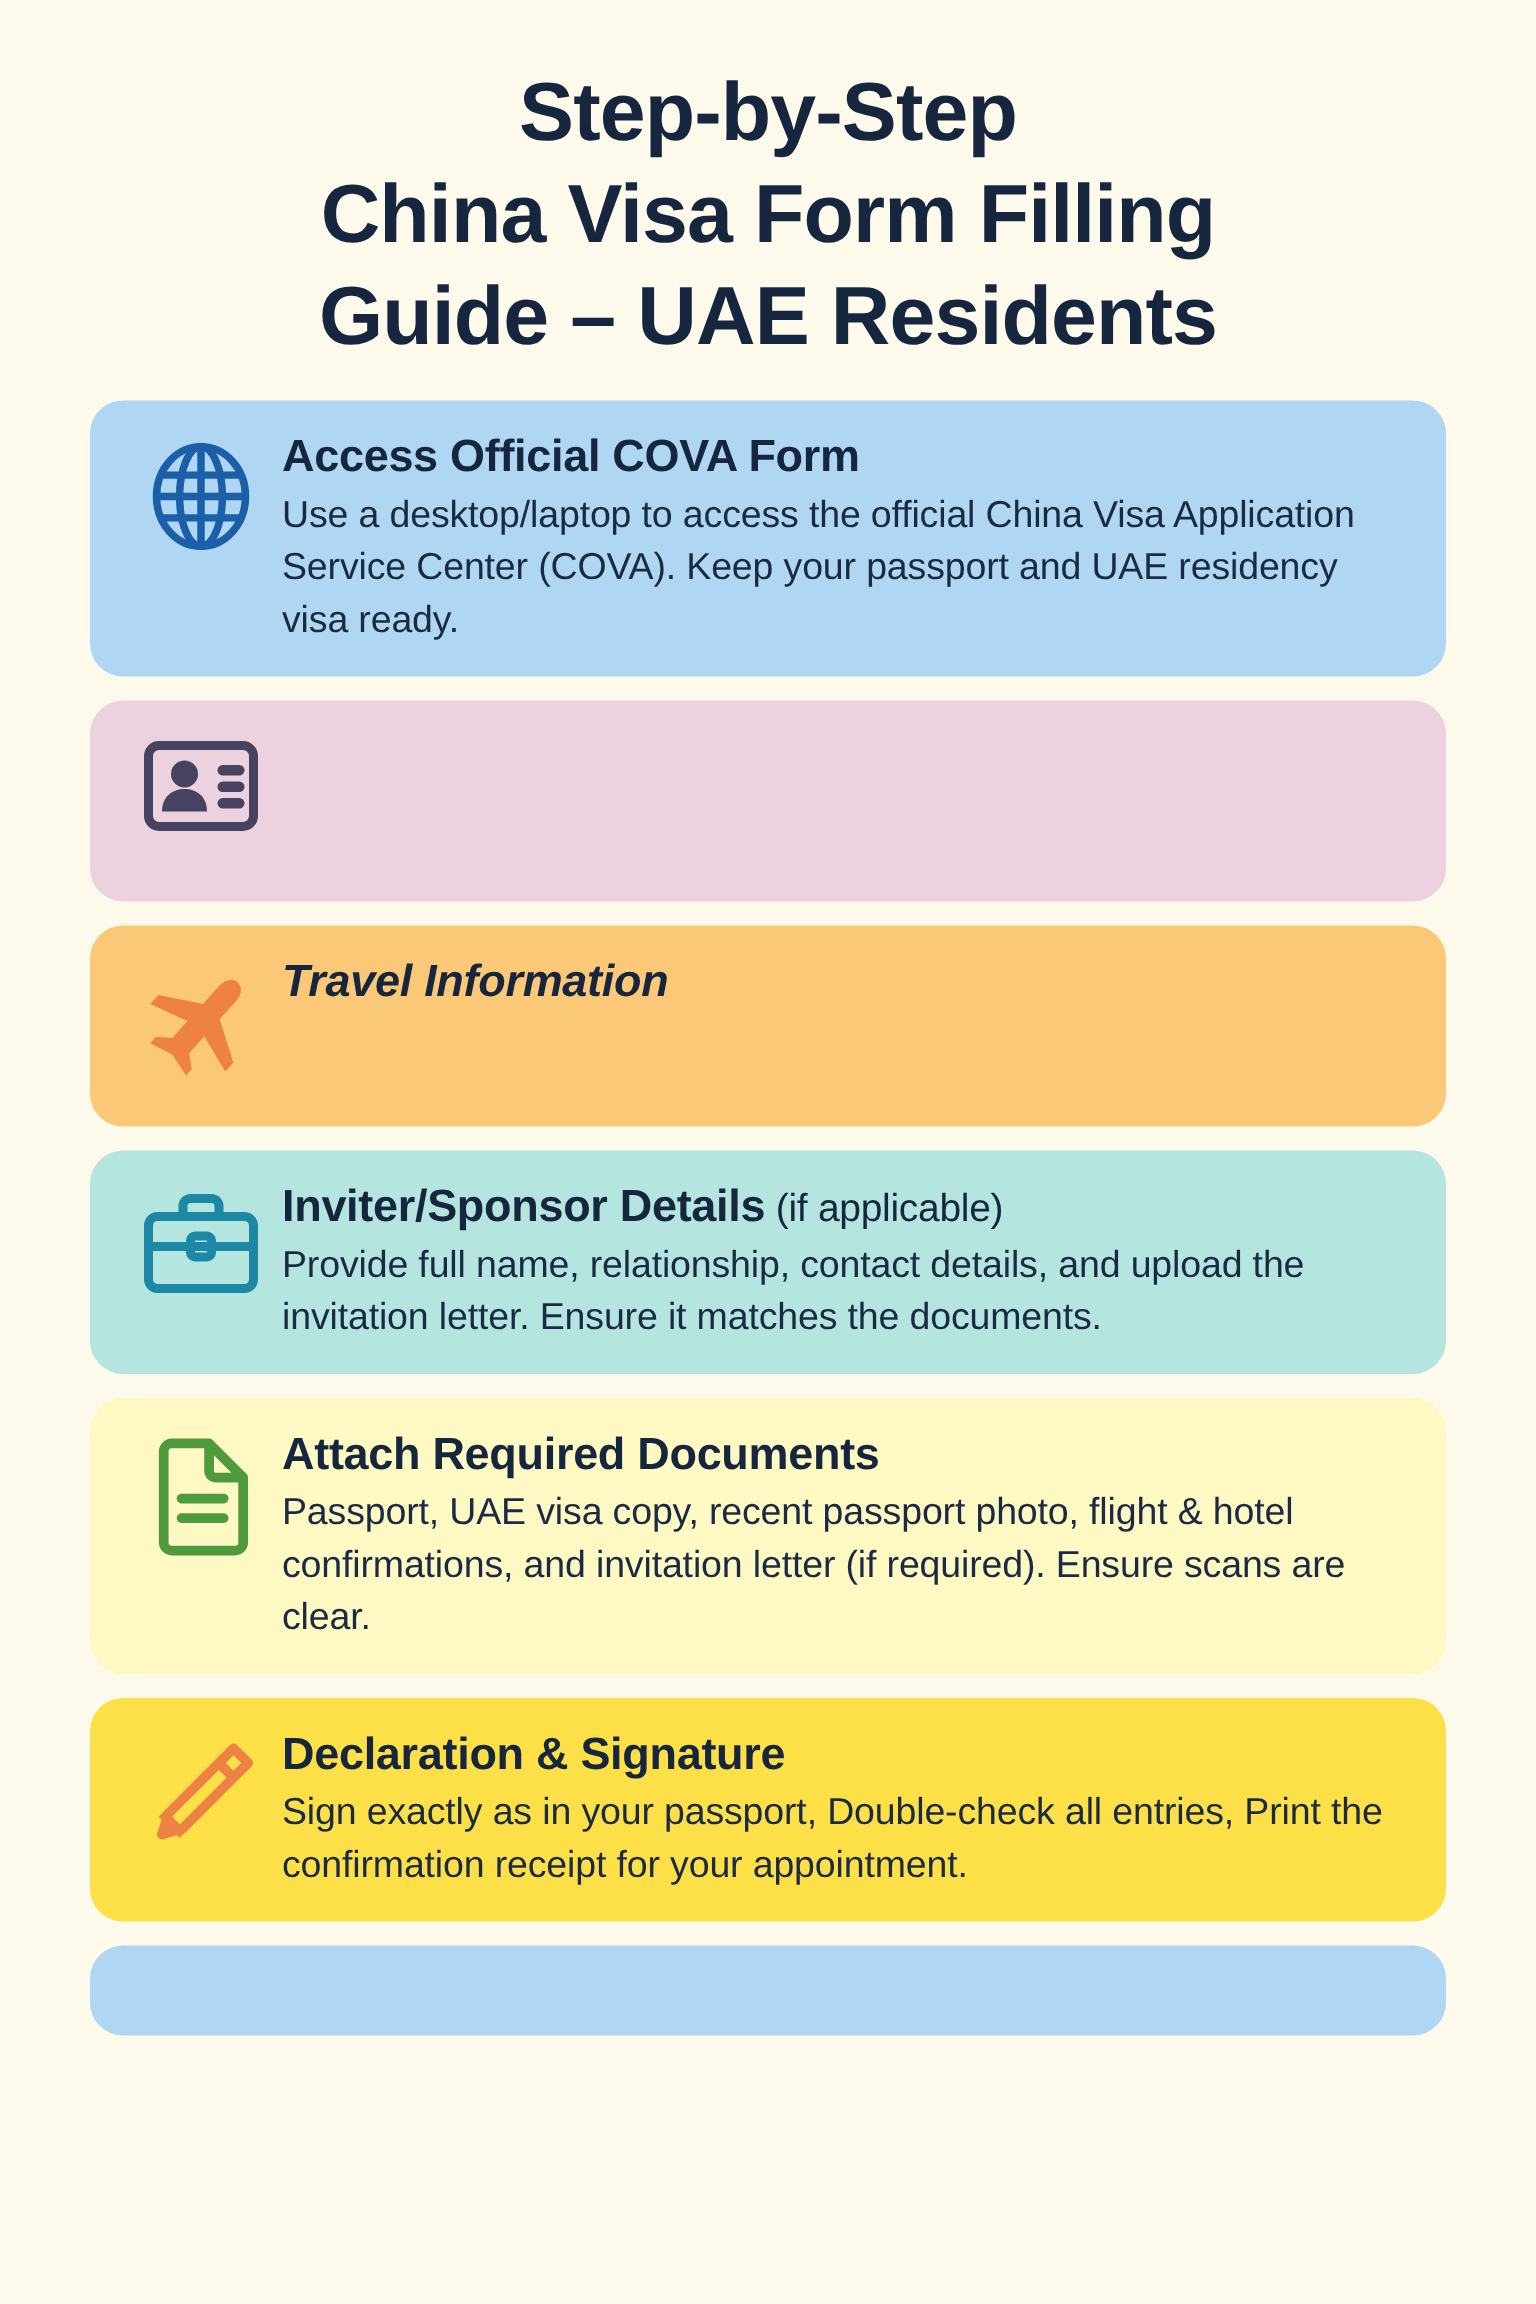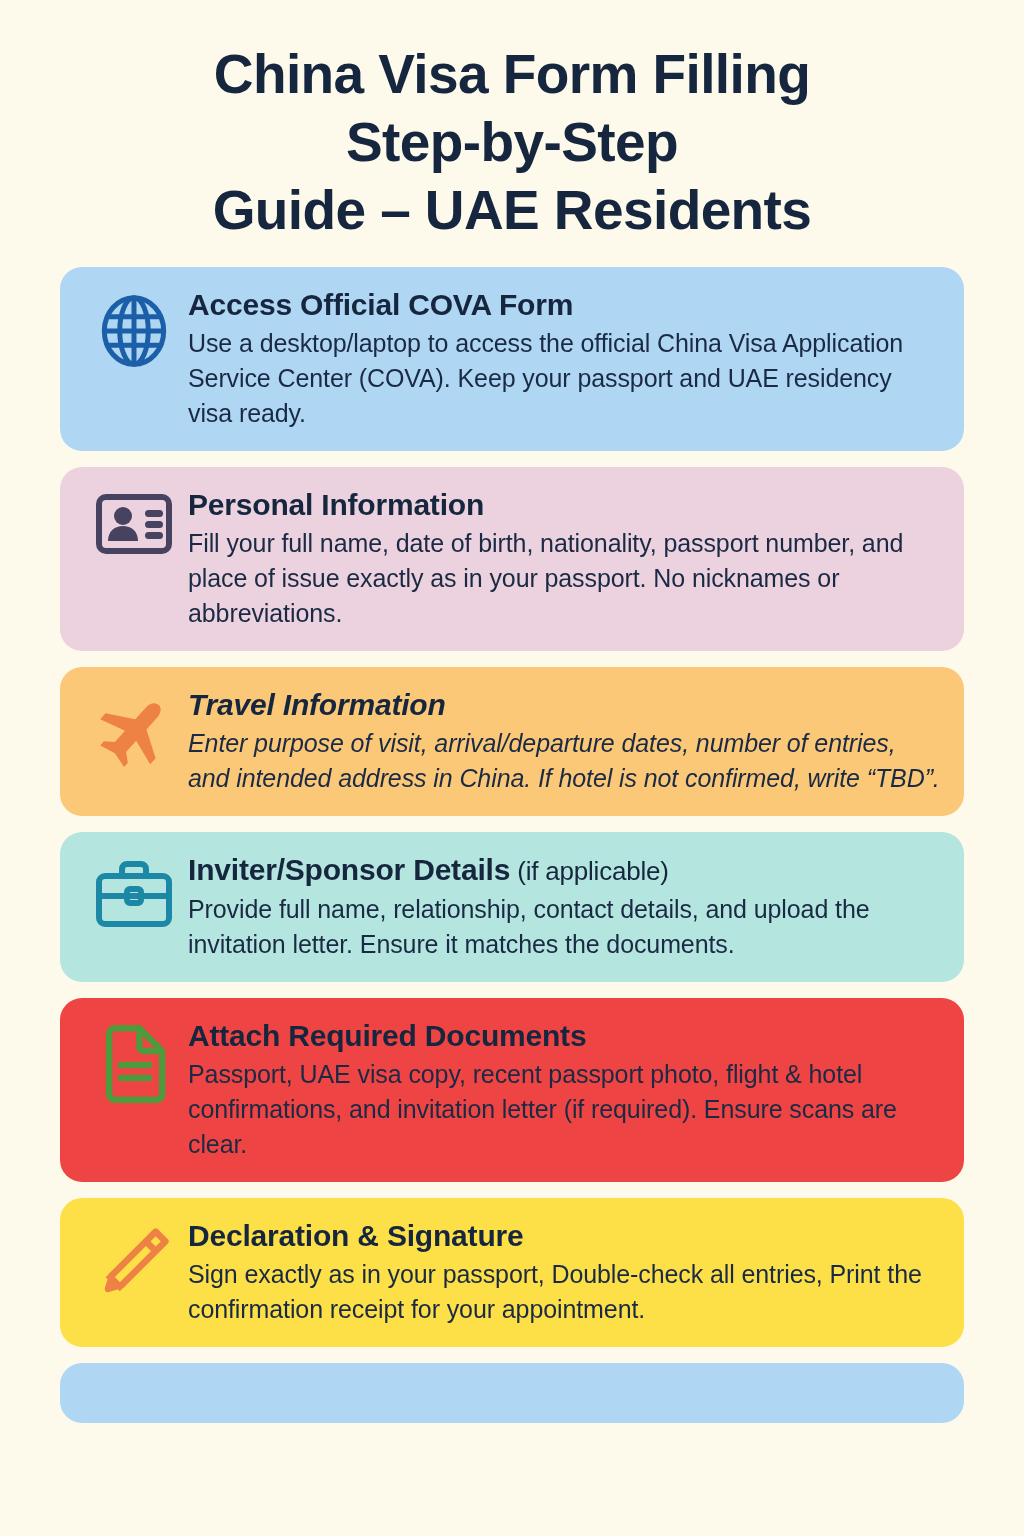--- a/index.html
+++ b/index.html
@@ -106,22 +106,22 @@
 
   
 </style>
 </head>
 <body style="background: rgb(253, 250, 235);">
 
 <div class="page">
 
   <div class="header">
     <h1 class="title">
+      <span class="line">Step-by-Step</span>
       <span class="line">China Visa Form Filling</span>
-      <span class="line">Step-by-Step</span>
       <span class="line">Guide – UAE Residents</span>
     </h1>
   </div>
 
   <div class="cards">
 
     <div class="card" style="background: rgb(175, 214, 242);">
       <div class="card-icon">
         <svg width="76" height="76" viewBox="0 0 64 64">
           <g fill="none" stroke="#1A5FA8" stroke-width="4.2">
@@ -148,41 +148,34 @@
           <rect x="4" y="4" width="70" height="54" rx="7" ry="7" fill="none" stroke="#474260" stroke-width="6"></rect>
           <g fill="#474260">
             <circle cx="28" cy="23" r="9"></circle>
             <path d="M13 48 c0 -10 7 -15 15 -15 c8 0 15 5 15 15 z"></path>
             <rect x="50" y="17" width="18" height="7" rx="3.5"></rect>
             <rect x="50" y="28" width="18" height="7" rx="3.5"></rect>
             <rect x="50" y="39" width="18" height="7" rx="3.5"></rect>
           </g>
         </svg>
       </div>
-      <div class="card-body">
-        <div class="card-heading">
-          <span>Personal Information</span>
-        </div>
-        <p class="card-text">Fill your full name, date of birth, nationality, passport number, and place of issue exactly as in your passport. No nicknames or abbreviations.</p>
-      </div>
     </div>
 
     <div class="card" style="background: rgb(251, 200, 120); font-style: italic;">
       <div class="card-icon">
         <svg width="82" height="78" viewBox="0 0 64 64">
           <g transform="rotate(42 32 32)">
             <path fill="#EE8144" d="M32 2 c3.6 0 6.2 3.4 6.2 8.2 v13.4 l21.4 12.6 v6.6 l-21.4 -6.6 v12.4 l7 5.6 v4.6 l-13.2 -3.4 l-13.2 3.4 v-4.6 l7 -5.6 v-12.4 l-21.4 6.6 v-6.6 l21.4 -12.6 v-13.4 c0 -4.8 2.6 -8.2 6.2 -8.2 z"></path>
           </g>
         </svg>
       </div>
       <div class="card-body">
         <div class="card-heading">
           <span>Travel Information</span>
         </div>
-        <p class="card-text">Enter purpose of visit, arrival/departure dates, number of entries, and intended address in China. If hotel is not confirmed, write “TBD”.</p>
       </div>
     </div>
 
     <div class="card" style="background: rgb(180, 230, 223);">
       <div class="card-icon">
         <svg width="80" height="72" viewBox="0 0 80 72">
           <g fill="none" stroke="#1D87A6" stroke-width="6" stroke-linejoin="round">
             <path d="M28 18 v-7 a5 5 0 0 1 5 -5 h14 a5 5 0 0 1 5 5 v7"></path>
             <rect x="5" y="18" width="70" height="48" rx="6" ry="6"></rect>
             <line x1="5" y1="38" x2="75" y2="38"></line>
@@ -192,21 +185,21 @@
         </svg>
       </div>
       <div class="card-body">
         <div class="card-heading">
           <span>Inviter/Sponsor Details</span><span class="qualifier"> (if applicable)</span>
         </div>
         <p class="card-text">Provide full name, relationship, contact details, and upload the invitation letter. Ensure it matches the documents.</p>
       </div>
     </div>
 
-    <div class="card" style="background: #ef4444;">
+    <div class="card" style="background: #fef9c3;">
       <div class="card-icon">
         <svg width="68" height="80" viewBox="0 0 62 74">
           <g fill="none" stroke="#4F9A3C" stroke-width="6" stroke-linejoin="round">
             <path d="M8 9 a5 5 0 0 1 5 -5 h23 l21 21 v40 a5 5 0 0 1 -5 5 h-39 a5 5 0 0 1 -5 -5 z"></path>
             <path d="M36 4 v17 a4 4 0 0 0 4 4 h17"></path>
             <line x1="19" y1="38" x2="45" y2="38" stroke-linecap="round"></line>
             <line x1="19" y1="50" x2="45" y2="50" stroke-linecap="round"></line>
           </g>
         </svg>
       </div>

